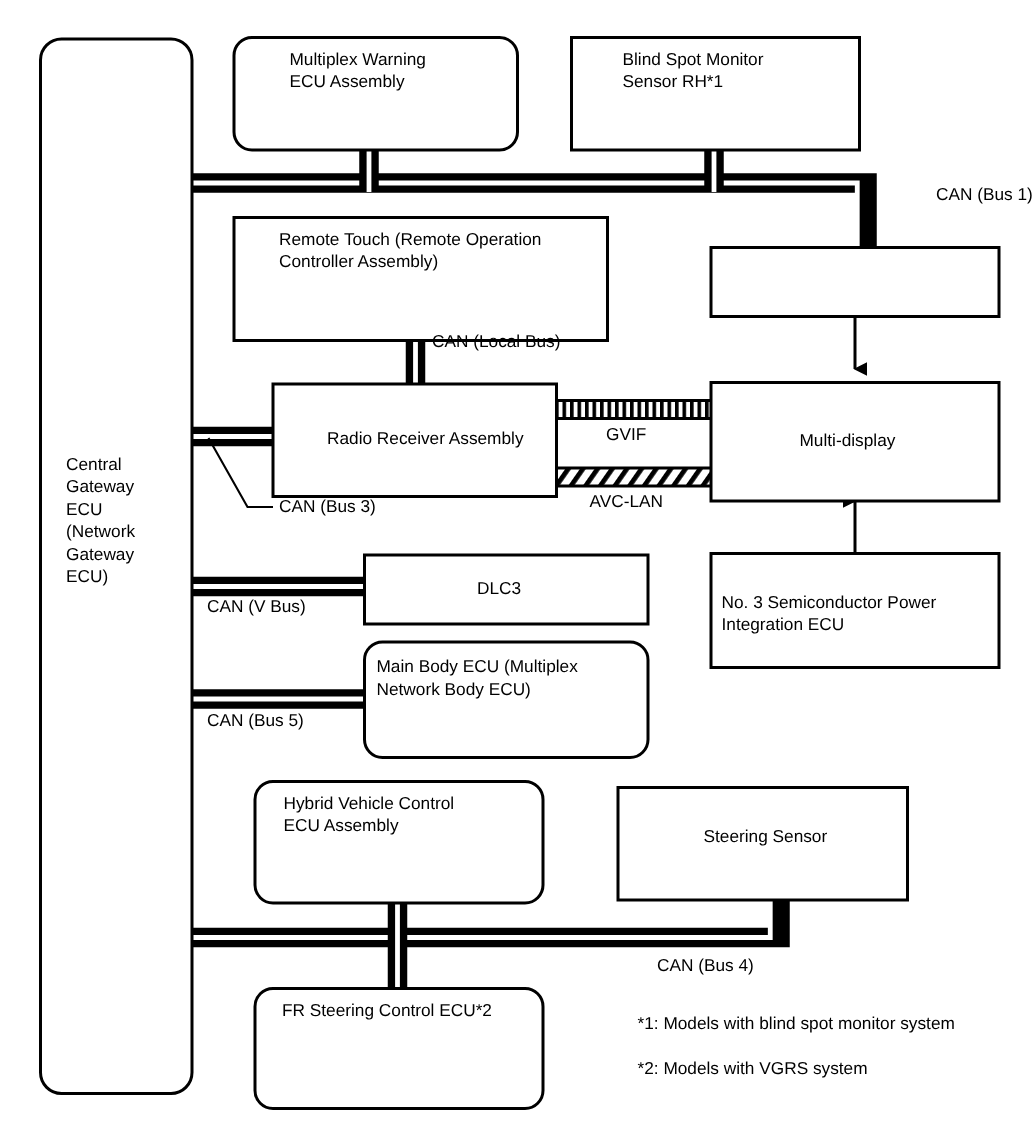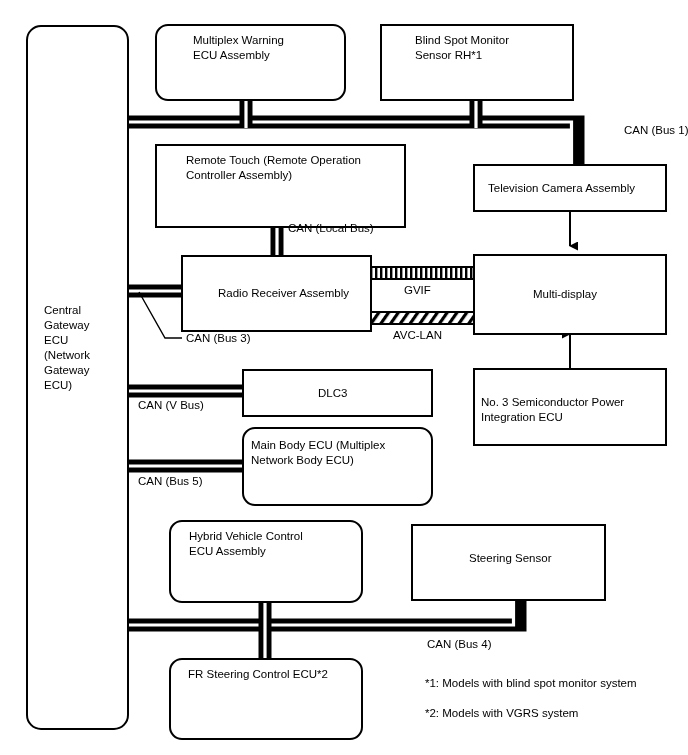--- a/index.html
+++ b/index.html
@@ -174,21 +174,20 @@
 
   <div class="box-label" style="left:193px; top:33px;">Multiplex Warning
 ECU Assembly</div>
 
   <div class="box-label" style="left:415px; top:33px;">Blind Spot Monitor
 Sensor RH*1</div>
 
   <div class="box-label" style="left:186px; top:153px;">Remote Touch (Remote Operation
 Controller Assembly)</div>
 
-  <div class="box-label" style="left:488px; top:181px;">Television Camera Assembly</div>
 
   <div class="box-label" style="left:203px; top:286px;padding-left:15px;">Radio Receiver Assembly</div>
 
   <div class="box-label" style="left:533px; top:287px;">Multi-display</div>
 
   <div class="box-label" style="left:481px; top:377px;margin-top:18px;">No. 3 Semiconductor Power
 Integration ECU</div>
 
   <div class="box-label" style="left:318px; top:386px;">DLC3</div>
 
@@ -209,19 +208,19 @@
   <div class="bus-label" style="left:404px; top:283px;">GVIF</div>
 
   <div class="bus-label" style="left:393px; top:328px;">AVC-LAN</div>
 
   <div class="bus-label" style="left:186px; top:331px;">CAN (Bus 3)</div>
 
   <div class="bus-label" style="left:138px; top:398px;">CAN (V Bus)</div>
 
   <div class="bus-label" style="left:138px; top:474px;">CAN (Bus 5)</div>
 
-  <div class="bus-label" style="left:427px; top:637px;text-align:right;">CAN (Bus 4)</div>
+  <div class="bus-label" style="left:438px; top:637px;text-align:right;">CAN (Bus 4)</div>
 
   <div class="note-label" style="left:388px; top:676px;">*1: Models with blind spot monitor system</div>
 
   <div class="note-label" style="left:388px; top:706px;">*2: Models with VGRS system</div>
 
 </div>
 
 </body></html>

